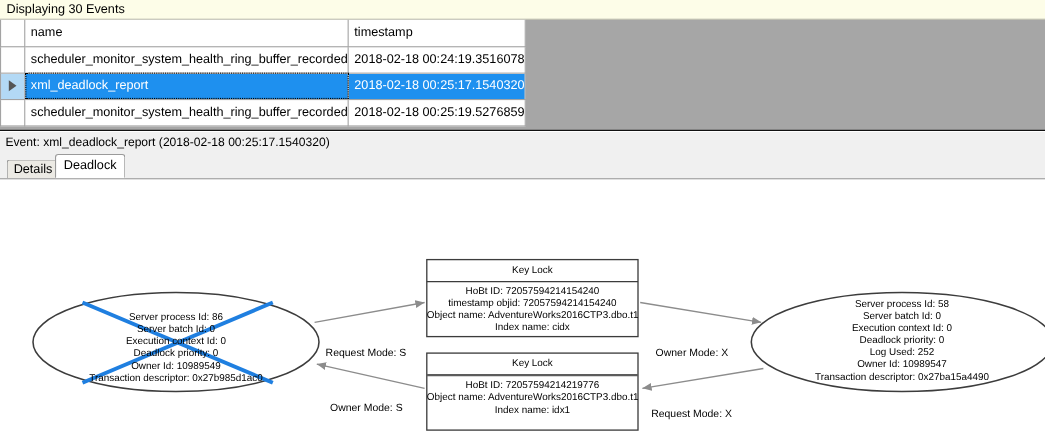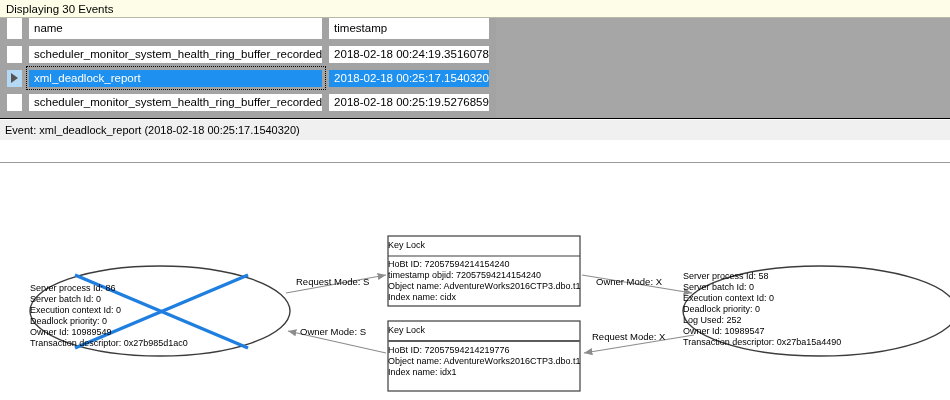--- a/index.html
+++ b/index.html
@@ -20,21 +20,21 @@
   .banner-text{padding-left:6px;font-size:11.5px;color:#000;}
 
   
   .grid{
     position:absolute;left:0;top:18px;width:950px;height:101px;
     background:#a6a6a6;box-sizing:border-box;
     border-bottom:1px solid #000;
   }
   .grid-table{border-collapse:collapse;table-layout:fixed;background:#fff;}
   .grid-table td,.grid-table th{
-    border:7px solid #a3a3a3;
+    border:1px solid #a3a3a3;
     height:24px;box-sizing:border-box;
     font-weight:normal;font-size:11.5px;
     padding:0 0 0 5px;text-align:left;
     white-space:nowrap;overflow:hidden;
     background:#ffffff;
   }
   .col-ind{width:22px;padding:0 !important;}
   .col-name{width:283px;}
   .col-ts{width:106px;}
   .grid-table thead th{background:#fff;border-top:none;color:#000;}
@@ -71,26 +71,27 @@
   .tab.active{left:50px;width:64px;height:22px;background:#ffffff;border-bottom:1px solid #fff;z-index:3;}
 
   
   .canvas{
     position:absolute;left:0;top:162px;width:950px;height:238px;
     background:#ffffff;border-top:1px solid #9a9a9a;box-sizing:border-box;
     overflow:hidden;
   }
   .canvas svg{position:absolute;left:0;top:0;}
   .nodetext{
-    position:absolute;font-size:9px;line-height:11px;
+    position:absolute;text-align:center;font-size:9px;line-height:11px;
     color:#000;white-space:nowrap;pointer-events:none;
   }
   .edgelabel{
     position:absolute;font-size:9.5px;color:#000;white-space:nowrap;
     background:transparent;
+    margin-top:40px;
   }
 </style>
 </head>
 <body>
 
 <div id="app">
 
   <div class="banner">
     <div class="banner-text">Displaying 30 Events</div>
   </div>
@@ -123,20 +124,28 @@
           <td class="col-ts">2018-02-18 00:25:19.5276859</td>
         </tr>
       </tbody>
     </table>
   </div>
 
   <div class="evt-caption">
     <span>Event: xml_deadlock_report (2018-02-18 00:25:17.1540320)</span>
   </div>
 
+  <div class="tabstrip">
+    <div class="tab inactive">
+      <span>Details</span>
+    </div>
+    <div class="tab active">
+      <span>Deadlock</span>
+    </div>
+  </div>
 
   <div class="canvas">
 
     <svg width="950" height="238">
       <defs>
         <marker id="ar" markerWidth="8" markerHeight="8" refX="7" refY="3" orient="auto">
           <path d="M0,0 L7,3 L0,6 z" fill="#8c8c8c"></path>
         </marker>
       </defs>
 

